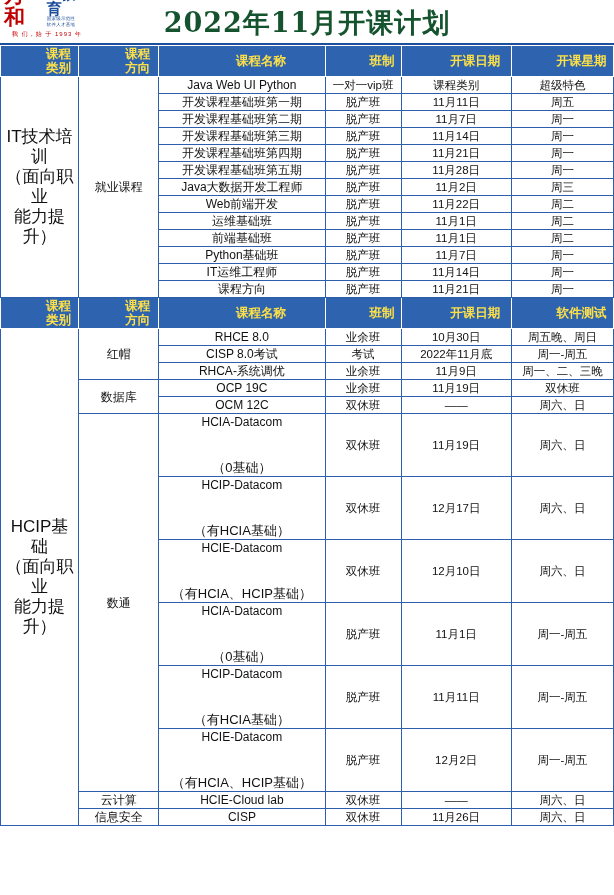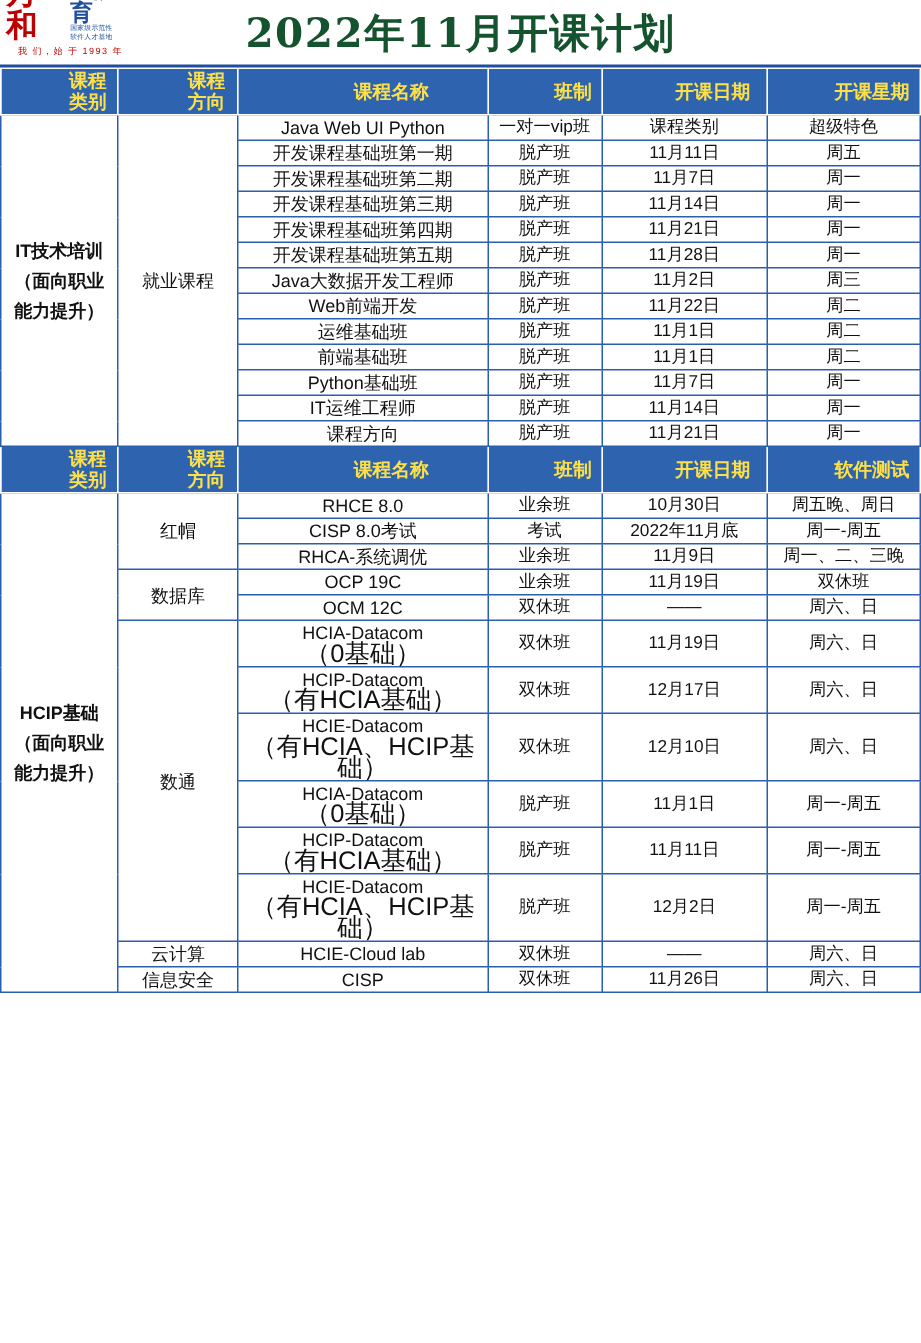--- a/index.html
+++ b/index.html
@@ -96,35 +96,36 @@
   tr.head td {
     background: #2e63b0;
     color: #fde047;
     font-weight: bold;
     font-size: 12.5px;
     height: 25px;
     border: 1px solid #ffffff;
     padding-left: 40px;
   }
   td.cat {
-    font-weight: bold;
-    font-size: 12px;
+    font-weight: normal;
+    font-size: 17px;
     line-height: 20px;
   }
   td.dir {
     font-size: 12px;
     font-weight: normal;
     margin-top: 40px;
   }
   td.name {
     font-size: 12px;
   }
   .sub {
     display: block;
-    font-size: 17px;
+    font-size: 13px;
+    margin-top: 32px;
   }
   .c1 { width: 78px; }
   .c2 { width: 80px; }
   .c3 { width: 166px; }
   .c4 { width: 76px; }
   .c5 { width: 110px; }
   .c6 { width: 102px; }
 </style>
 </head>
 <body>

